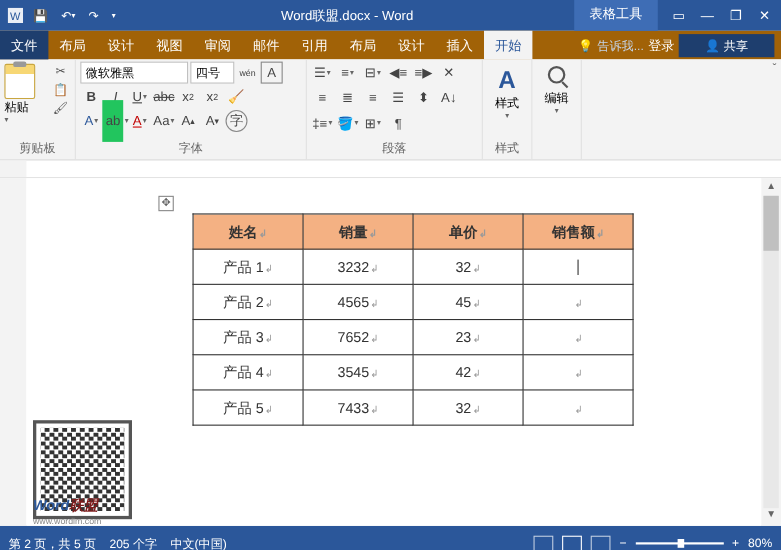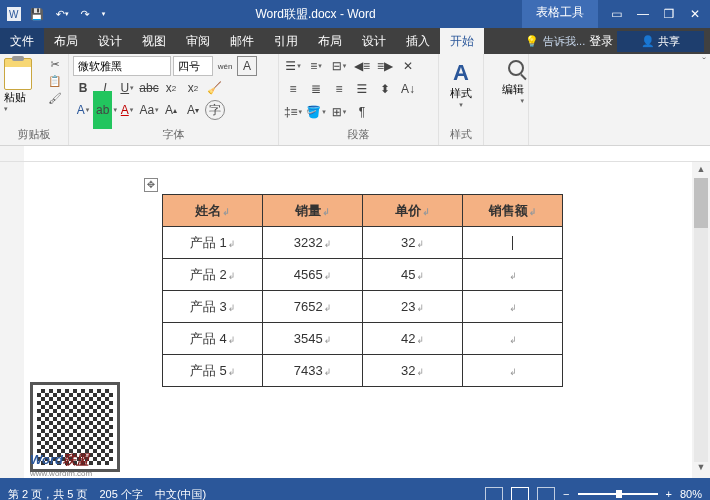--- a/index.html
+++ b/index.html
@@ -5,21 +5,21 @@
 *{box-sizing:border-box;margin:0;padding:0;font-family:"Microsoft YaHei",sans-serif}
 body{width:710px;height:500px;background:#fff;overflow:hidden;font-size:12px}
 .titlebar{height:28px;background:#2b579a;color:#fff;display:flex;align-items:center;padding:0 6px}
 .tb-left{display:flex;align-items:center;gap:4px}
 .tb-left .ico{width:16px;height:16px;display:flex;align-items:center;justify-content:center}
 .tb-left .btn{padding:0 4px;font-size:11px;color:#fff;display:flex;align-items:center}
 .tb-title{flex:1;text-align:center;font-size:12px}
 .tb-tool{background:#3e6db5;padding:4px 14px;align-self:flex-start;height:100%}
 .tb-right{display:flex;gap:8px;padding-left:10px}
 .tb-right span{width:18px;text-align:center}
-.tabs{height:26px;background:#404040;display:flex;align-items:stretch;color:#fff;font-size:12px}
+.tabs{height:26px;background:#a16207;display:flex;align-items:stretch;color:#fff;font-size:12px}
 .tab{padding:0 10px;display:flex;align-items:center;cursor:pointer}
 .tab.active{background:#f3f3f3;color:#2b579a}
 .tab.file{background:#1e3e6e}
 .tabs-r{margin-left:auto;display:flex;align-items:center;gap:4px;padding-right:6px}
 .tabs-r .tell{color:#c5d4e8;font-size:11px}
 .tabs-r .share{background:#1e3e6e;padding:3px 24px;font-size:11px}
 .ribbon{height:92px;background:#f3f3f3;border-bottom:1px solid #d4d4d4;display:flex;font-size:11px}
 .group{border-right:1px solid #e1e1e1;display:flex;flex-direction:column;padding:2px 4px}
 .group-body{flex:1;display:flex;align-items:flex-start;gap:2px}
 .group-label{text-align:center;color:#666;font-size:11px;padding:1px 0}
@@ -35,34 +35,34 @@
 .ico-btn{width:20px;height:20px;display:flex;align-items:center;justify-content:center;color:#444;font-size:12px}
 .ico-btn.box{border:1px solid #888}
 .ico-btn .sub{font-size:8px;vertical-align:sub}
 .ico-btn .drop{font-size:7px;color:#666;margin-left:1px}
 .red{color:#c00000}
 .blue{color:#2b579a}
 .hl{background:#22c55e;padding:12px 3px}
 .para-grid{display:grid;grid-template-columns:repeat(6,22px);grid-auto-rows:22px;gap:1px}
 .styles-big{display:flex;flex-direction:column;align-items:center;width:36px;padding-top:4px}
 .styles-ico{font-size:22px;color:#2b579a;font-weight:bold}
-.edit-big{display:flex;flex-direction:column;align-items:flex-end;width:36px;padding-top:4px}
+.edit-big{display:flex;flex-direction:column;align-items:center;width:36px;padding-top:4px}
 .mag{width:16px;height:16px;border:2px solid #555;border-radius:50%;position:relative}
 .mag:after{content:"";position:absolute;width:7px;height:2px;background:#555;bottom:-4px;right:-5px;transform:rotate(45deg)}
 .ruler{height:16px;background:#fff;border-bottom:1px solid #e0e0e0;display:flex}
 .ruler-side{width:24px;background:#f3f3f3}
 .doc-area{display:flex;height:316px}
 .doc-left{width:24px;background:#f3f3f3}
 .doc-main{flex:1;background:#fff;position:relative;overflow:hidden}
 .doc-scroll{width:18px;background:#f3f3f3;display:flex;flex-direction:column;align-items:center;padding:2px 0}
 .scroll-btn{width:14px;height:14px;color:#666;font-size:9px;text-align:center}
 .scroll-track{flex:1;width:14px;background:#e8e8e8;position:relative}
 .scroll-thumb{position:absolute;top:0;width:14px;height:50px;background:#c0c0c0}
 .tbl-handle{position:absolute;top:16px;left:120px;width:14px;height:14px;border:1px solid #888;background:#fff;color:#666;font-size:10px;text-align:center;line-height:12px}
-table.doc{position:absolute;top:32px;left:138px;border-collapse:collapse}
+table.doc{position:absolute;top:32px;left:151px;border-collapse:collapse}
 table.doc th,table.doc td{border:1px solid #333;width:100px;height:32px;text-align:center;font-size:13px}
 table.doc th{background:#f4b183;font-weight:bold;color:#333}
 table.doc td{color:#333}
 .pm{font-size:9px;color:#999;margin-left:1px}
 .cursor{display:inline-block;width:1px;height:14px;background:#333;vertical-align:middle}
 .qr{position:absolute;bottom:6px;left:6px;width:90px;height:90px;border:3px solid #555;background:#fff;padding:4px}
 .qr-grid{width:100%;height:100%;background:repeating-conic-gradient(#333 0 25%,#fff 0 50%) 0 0/8px 8px}
 .wm{position:absolute;bottom:0;left:6px;font-size:13px;font-style:italic;color:#2b579a;font-weight:bold}
 .wm .o{color:#7f1d1d}
 .statusbar{height:22px;background:#2b579a;color:#fff;display:flex;align-items:center;padding:16px 8px;font-size:11px;gap:12px}

